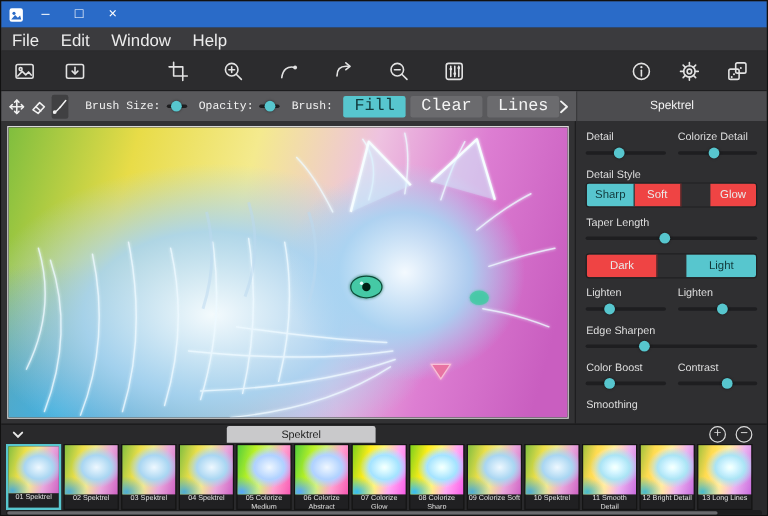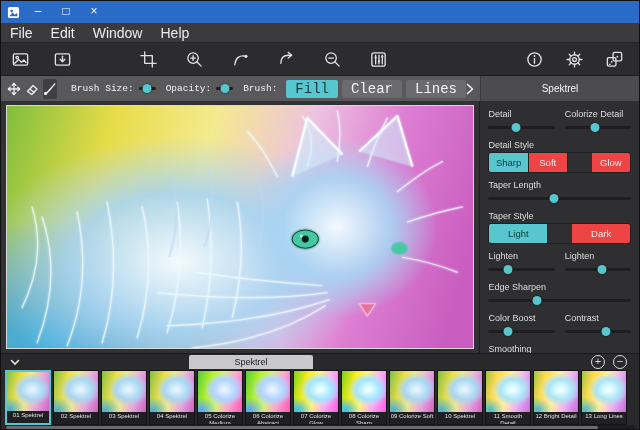--- a/index.html
+++ b/index.html
@@ -369,24 +369,23 @@
         <span class="seg-btn sel">Sharp</span>
         <span class="seg-btn">Soft</span>
         <span class="seg-btn">Glow</span>
       </div>
       <span class="p-label">Taper Length</span>
       <div class="slider">
         <div class="track"></div>
         <div class="handle" style="left: 46%;"></div>
       </div>
       <div class="p-gap"></div>
-      <span class="p-label">Taper Style</span>
       <div class="seg">
+        <span class="seg-btn">Dark</span>
         <span class="seg-btn sel">Light</span>
-        <span class="seg-btn">Dark</span>
       </div>
       <div class="p-row2">
         <span class="p-label">Lighten</span>
         <span class="p-label">Lighten</span>
       </div>
       <div class="p-row2">
         <div class="slider">
           <div class="track"></div>
           <div class="handle" style="left: 30%;"></div>
         </div>

